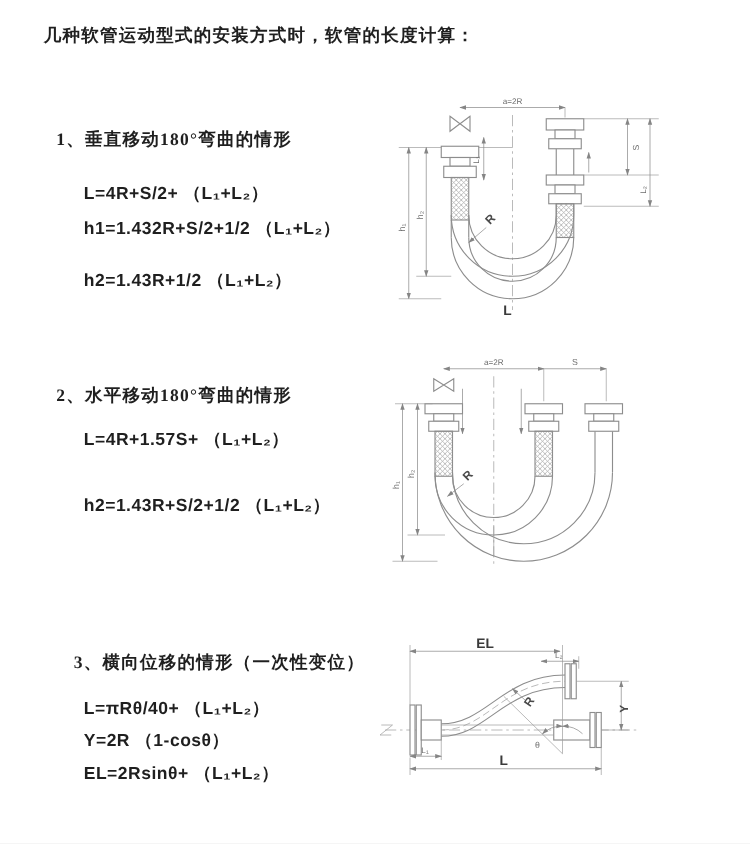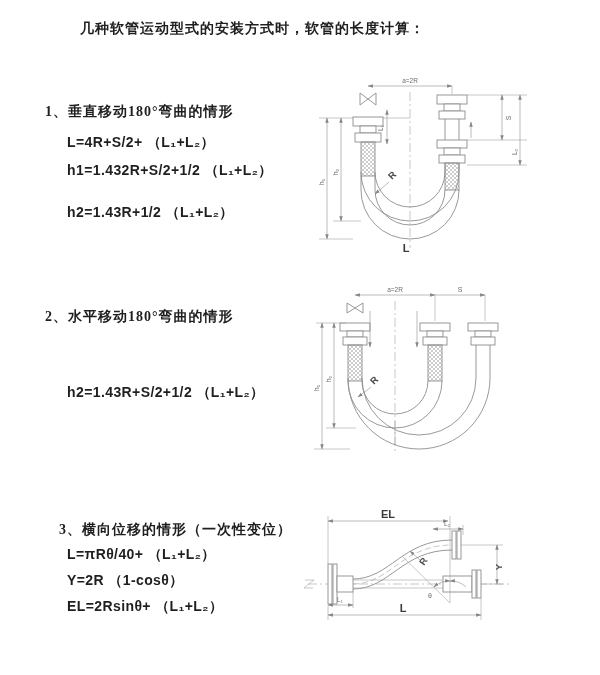--- a/index.html
+++ b/index.html
@@ -1,20 +1,20 @@
 <!DOCTYPE html>
 <html><head>
 <meta charset="utf-8">
 <style>
   html,body{margin:0;padding:0;background:#e8e8e8;}
   .page{position:relative;width:600px;height:675px;background:#ffffff;overflow:hidden;
         font-family:"Liberation Sans","DejaVu Sans",sans-serif;color:#1f1f1f;}
-  .title{position:absolute;left:35px;top:20px;font-size:14px;font-weight:700;letter-spacing:1px;margin-left:45px;}
+  .title{position:absolute;left:35px;top:20px;font-size:14px;font-weight:700;letter-spacing:1px;}
   .heading{position:absolute;font-size:14px;font-weight:700;letter-spacing:1px;white-space:nowrap;font-family:Liberation Serif, serif;}
-  .formula{position:absolute;font-size:14px;font-weight:600;letter-spacing:.4px;white-space:nowrap;}
+  .formula{position:absolute;font-size:14px;font-weight:600;letter-spacing:.4px;white-space:nowrap;margin-top:12px;}
   .diagram{position:absolute;}
   svg{display:block;overflow:visible;}
   .ln{stroke:#8d8d8d;stroke-width:.9;fill:none;}
   .thin{stroke:#9c9c9c;stroke-width:.55;fill:none;}
   .dim{stroke:#8f8f8f;stroke-width:.6;fill:none;}
   .cl{stroke:#9a9a9a;stroke-width:.55;fill:none;stroke-dasharray:9 3 2 3;}
   .dashc{stroke:#9a9a9a;stroke-width:.55;fill:none;stroke-dasharray:6 3;}
   .fl{fill:#ffffff;stroke:#8d8d8d;stroke-width:.9;}
   .ht{fill:url(#crosshatch);stroke:#8d8d8d;stroke-width:.9;}
   .dt{font-size:7px;fill:#6e6e6e;}
@@ -107,20 +107,21 @@
       <line class="dim" x1="166" y1="50" x2="166" y2="66" marker-start="url(#arr)"></line>
 
       <line class="dim" x1="84" y1="110" x2="70" y2="122" marker-end="url(#arr)"></line>
       <text class="dtm" x="87" y="108" transform="rotate(-45 87 108)">R</text>
 
       <text class="dtl" x="101" y="180" text-anchor="middle">L</text>
     </svg>
   </div>
 
   <div class="heading" style="left:45px;top:308px">2、水平移动180°弯曲的情形</div>
+  <div class="formula" style="left:67px;top:331px">L=4R+1.57S+ （L₁+L₂）</div>
   <div class="formula" style="left:67px;top:384px">h2=1.43R+S/2+1/2 （L₁+L₂）</div>
 
   <div class="diagram" style="left:300px;top:283px">
     <svg width="290" height="175" viewBox="0 0 290 175">
       <line class="cl" x1="95" y1="18" x2="95" y2="170"></line>
 
       <g>
         <path class="ln" d="M48,98 A47,47 0 0 0 142,98"></path>
         <path class="ln" d="M62,98 A33,33 0 0 0 128,98"></path>
         <path class="ln" d="M48,95 A71,71 0 0 0 190,95"></path>

